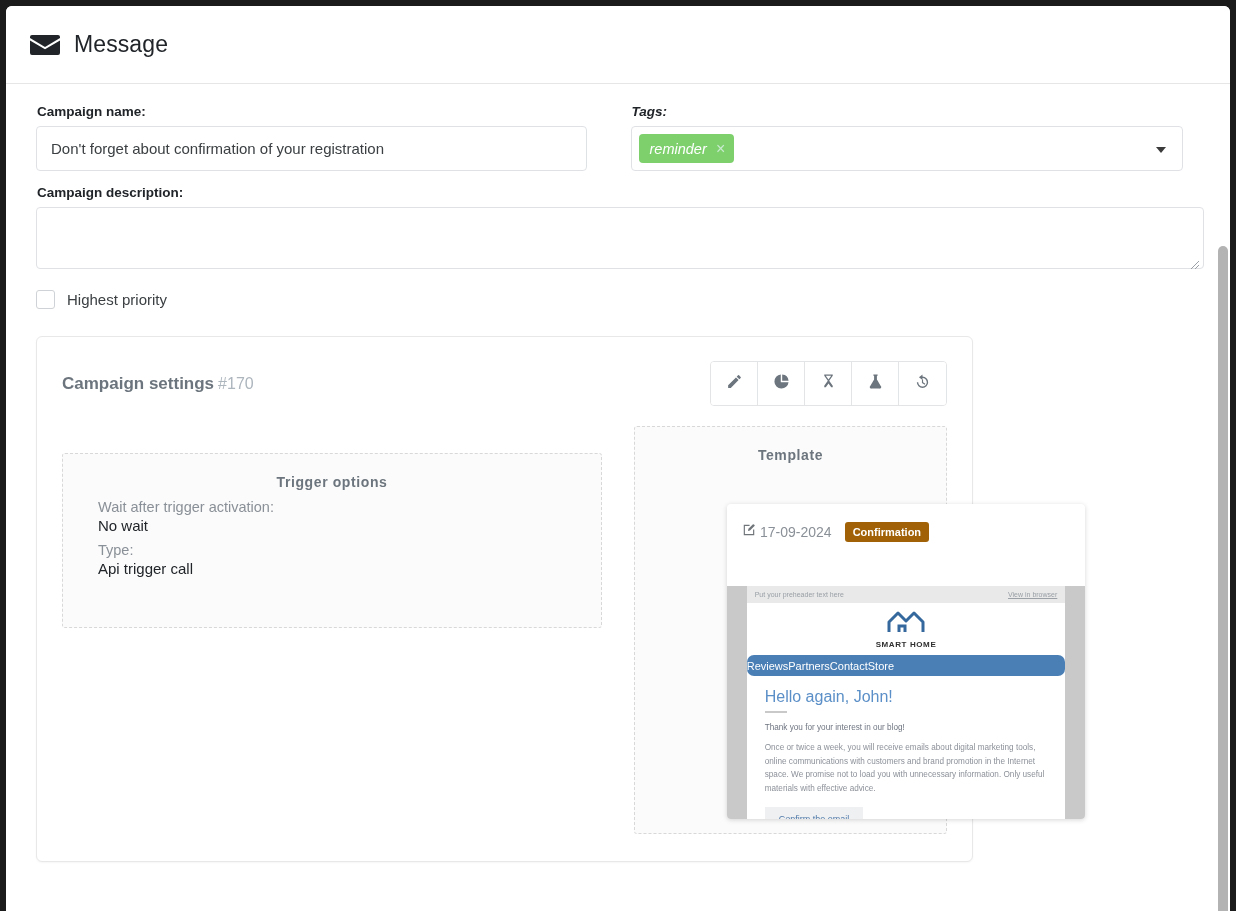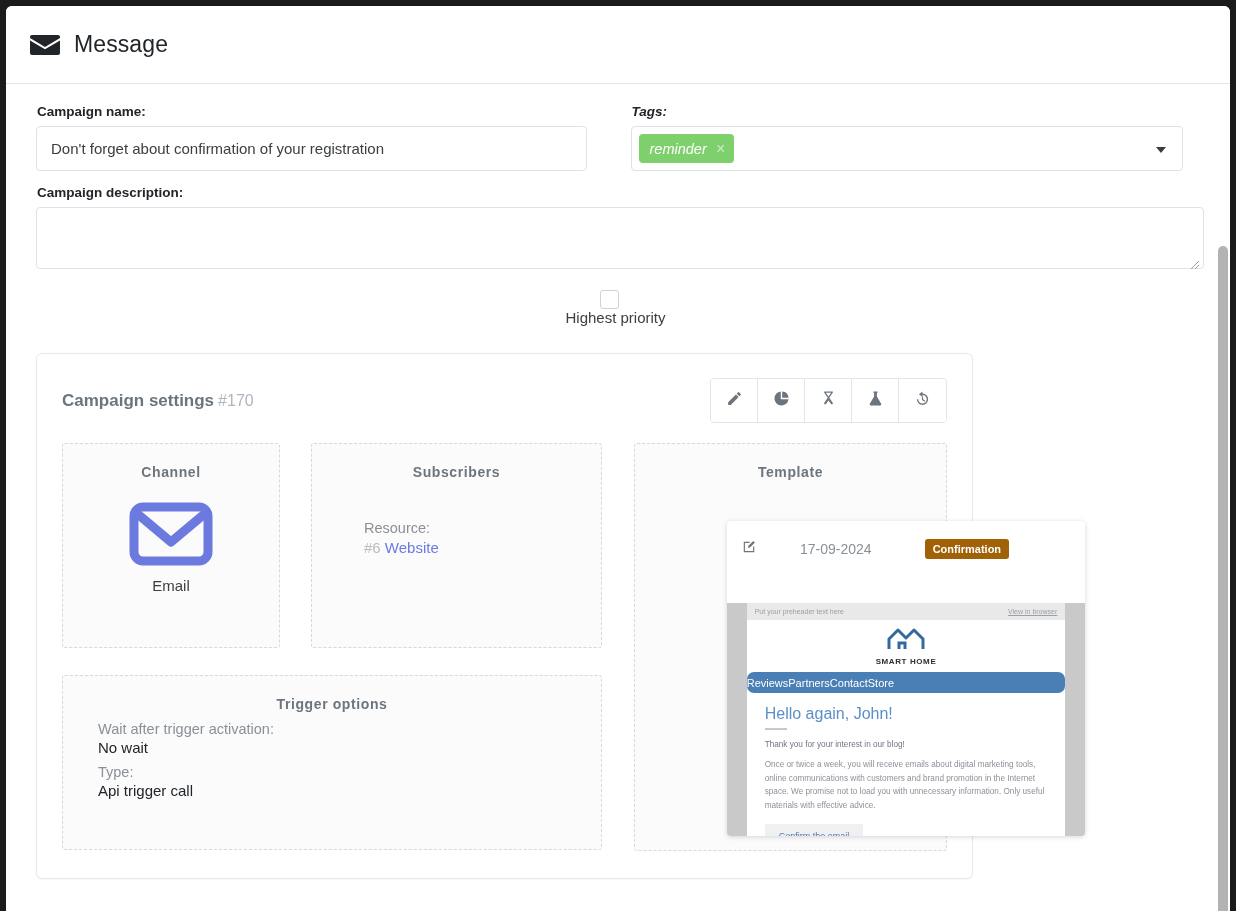--- a/index.html
+++ b/index.html
@@ -91,21 +91,21 @@
     border:1px solid #dfe1e5; border-radius:4px;
     background:#fff; resize:none;
     font-family:"Liberation Sans", sans-serif;
     font-size:15px; padding:8px 12px; outline:none;
   }
   .resize-grip {
     position:absolute; right:4px; bottom:5px;
     width:12px; height:12px; pointer-events:none;
   }
 
-  .checkbox-row { display:flex; align-items:center; margin-top:17px;flex-direction:column; }
+  .checkbox-row { display:flex; align-items:center; margin-top:17px; }
   .checkbox-box {
     width:19px; height:19px;
     border:1px solid #cfd2d6; border-radius:3px;
     background:#fff;
   }
   .checkbox-label { font-size:15px; color:#3c4043; margin-left:12px; }
 
   
   .settings-panel {
     margin-top:27px;
@@ -162,21 +162,21 @@
     position:absolute; left:92px; top:77px;
     width:358px; height:315px;
     background:#fff;
     border-radius:4px;
     box-shadow:0 1px 5px rgba(0,0,0,.16);
     overflow:hidden;
   }
   .tpl-head { padding:11px 0 0 15px; }
   .tpl-h1 { font-size:19px; font-weight:bold; color:#212529; }
   .tpl-h1 .hash { color:#b4b9be; font-weight:normal; }
-  .tpl-meta { display:flex; align-items:center; margin-top:7px;gap:40px; }
+  .tpl-meta { display:flex; align-items:center; margin-top:7px; }
   .tpl-date { font-size:14px; color:#8a9097; margin-left:4px; }
   .badge-conf {
     background:#a16207; color:#fff;
     font-size:11px; font-weight:bold;
     border-radius:3px; padding:4px 8px;
     margin-left:13px;
   }
 
   .mail-frame {
     position:absolute; left:0; right:0; bottom:0; top:82px;
@@ -312,47 +312,20 @@
                     <path d="M11.2 9h1.6v4.2l3.2 1.9-.8 1.4-4-2.4V9z"></path>
                   </svg>
               </span>
             </div>
           </div>
         </div>
 
         <div class="cards-row">
 
           <div class="left-col">
-            <div class="sub-row">
-
-              <div class="dash-card channel-card">
-                <div class="dash-title">Channel</div>
-                <div class="channel-inner">
-                  <span>
-                    <svg width="84" height="64" viewBox="0 0 84 64">
-                      <rect x="5" y="5" width="74" height="54" rx="9" fill="none" stroke="#6c7ae0" stroke-width="9"></rect>
-                      <path d="M11 14 L42 40 L73 14" fill="none" stroke="#6c7ae0" stroke-width="9" stroke-linecap="round" stroke-linejoin="round"></path>
-                    </svg>
-                  </span>
-                  <span class="channel-label">Email</span>
-                </div>
-              </div>
-
-              <div class="dash-card subs-card">
-                <div class="dash-title">Subscribers</div>
-                <div class="subs-body">
-                  <div class="muted">Resource:</div>
-                  <div class="link-row">
-                    <span class="link-num">#6</span>
-                    <a class="link" href="#">Website</a>
-                  </div>
-                </div>
-              </div>
-
-            </div>
 
             <div class="dash-card trigger-card">
               <div class="dash-title">Trigger options</div>
               <div class="trigger-body">
                 <div class="trigger-k">Wait after trigger activation:</div>
                 <div class="trigger-v">No wait</div>
                 <div class="trigger-k">Type:</div>
                 <div class="trigger-v">Api trigger call</div>
               </div>
             </div>

